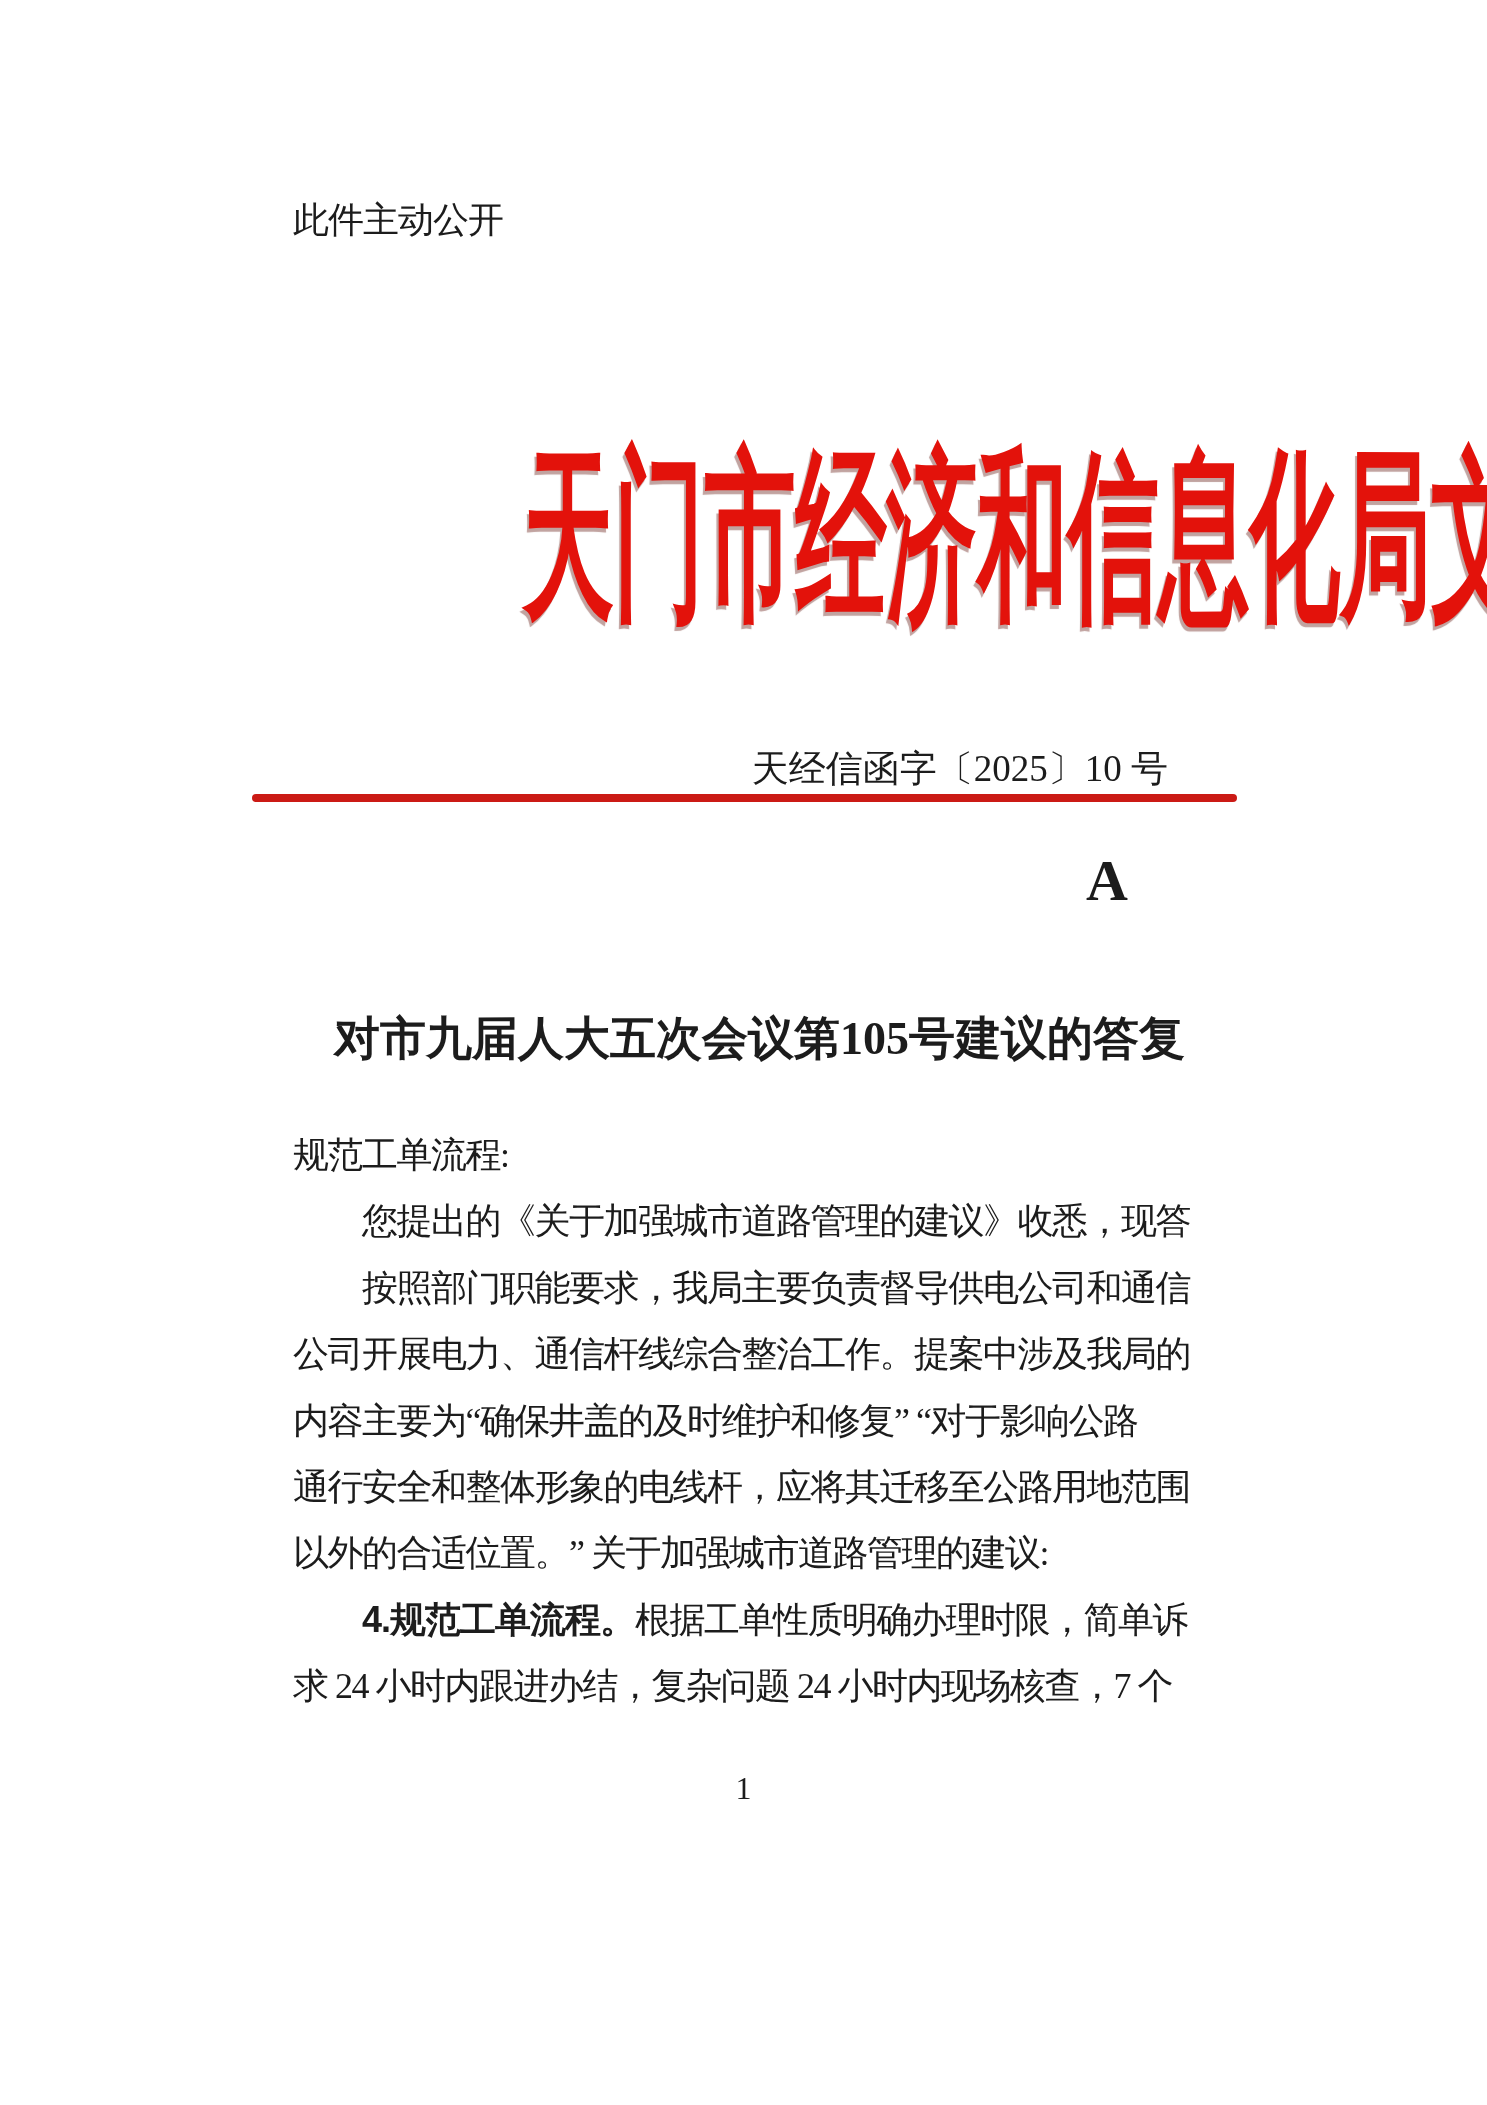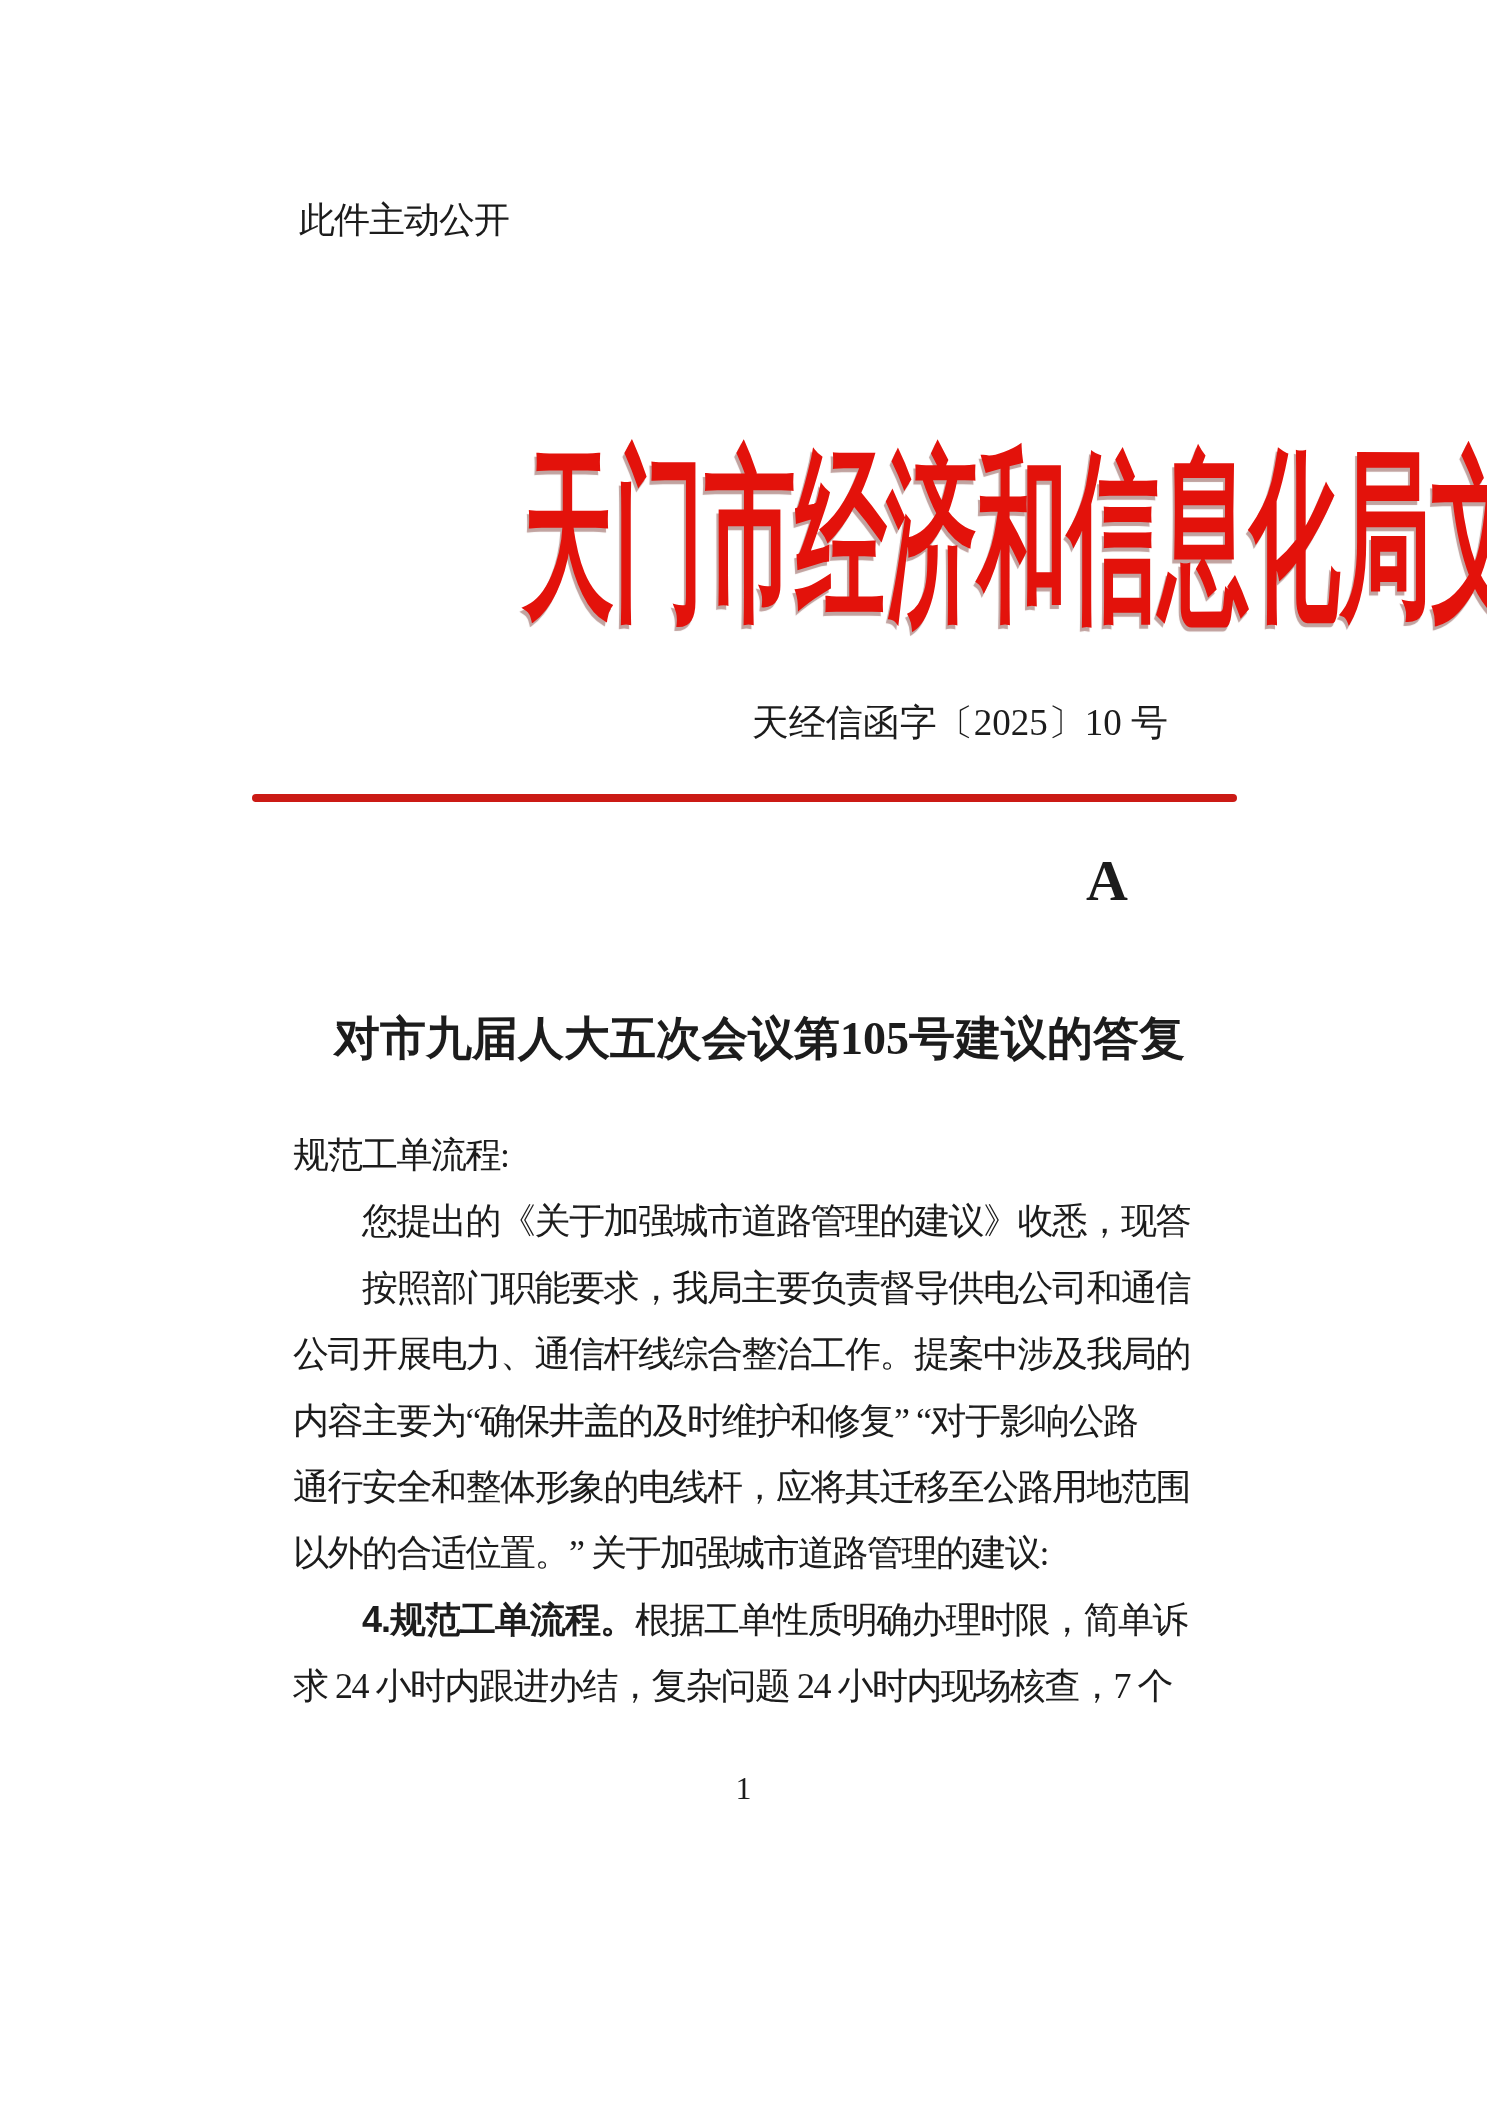--- a/index.html
+++ b/index.html
@@ -9,21 +9,21 @@
     width: 1487px;
     height: 2105px;
     margin: 0 auto;
     background: #ffffff;
     overflow: hidden;
     color: #1c1c1c;
     font-family: "Liberation Serif", "DejaVu Serif", serif;
   }
   .disclosure {
     position: absolute;
-    left: 299px;
+    left: 293px;
     top: 196px;
     font-size: 36px;
     letter-spacing: -1px;
     white-space: nowrap;
   }
   .agency-title-wrap {
     position: absolute;
     left: 0;
     top: 440px;
     width: 100%;
@@ -36,21 +36,21 @@
     line-height: 1.06;
     font-weight: bold;
     white-space: nowrap;
     transform: scale(0.51, 1.04);
     transform-origin: center top;
     text-shadow: -4px 4px 1px rgba(92, 12, 6, 0.38);
   }
   .doc-number {
     position: absolute;
     right: 319px;
-    top: 698px;
+    top: 744px;
     font-size: 37px;
     white-space: nowrap;
     margin-left: 12px;
   }
   .red-rule {
     position: absolute;
     left: 252px;
     top: 794px;
     width: 985px;
     height: 8px;

